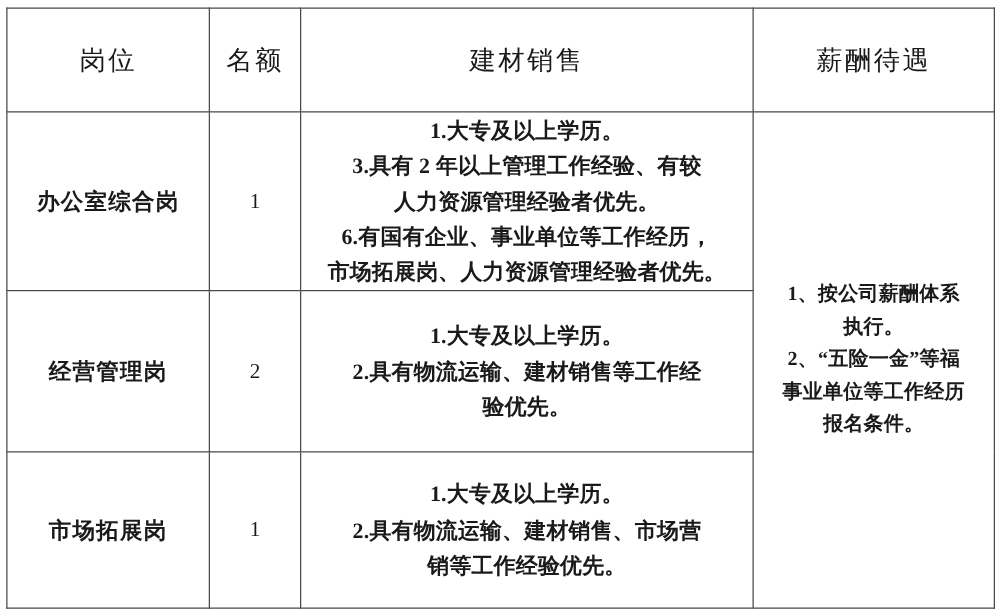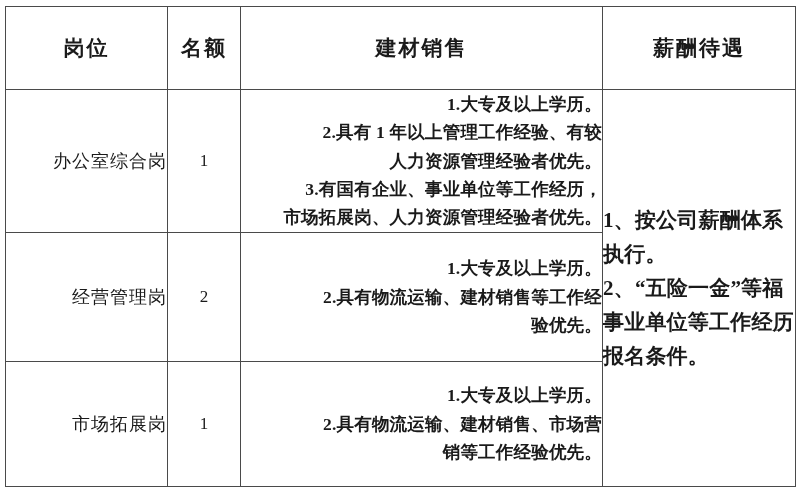--- a/index.html
+++ b/index.html
@@ -33,51 +33,51 @@
   }
   
   col.c-post { width: 162px; }
   col.c-quota { width: 73px; }
   col.c-cond  { width: 362px; }
   col.c-pay   { width: 193px; }
 
   .hdr-cell {
     height: 82px;
     text-align: center;
-    font-weight: bold;
+    font-weight: normal;
     font-size: 21px;
     letter-spacing: 2px;
     font-family: "Liberation Serif", "DejaVu Serif", serif;
   }
   .post-cell {
-    text-align: right;
+    text-align: center;
     font-size: 18px;
-    font-weight: normal;
+    font-weight: bold;
     letter-spacing: 1px;
     padding: 6px 4px;
   }
   .quota-cell {
     text-align: center;
     font-size: 17px;
     font-family: "Liberation Serif", "DejaVu Serif", serif;
   }
   .cond-cell {
     font-size: 17.5px;
     font-weight: bold;
     line-height: 1.62;
     padding: 10px 8px 10px 10px;
-    text-align: right;
+    text-align: center;
     letter-spacing: 0.2px;
   }
   .pay-cell {
-    font-size: 21px;
+    font-size: 16px;
     font-weight: bold;
     line-height: 1.62;
     padding: 10px 8px 10px 10px;
-    text-align: left;
+    text-align: center;
     vertical-align: middle;
     letter-spacing: 0.2px;
   }
   .row-1 td { height: 140px; }
   .row-2 td { height: 128px; }
   .row-3 td { height: 124px; }
   .line { display: block; }
 </style>
 </head>
 <body>
@@ -97,23 +97,23 @@
         <th class="hdr-cell">建材销售</th>
         <th class="hdr-cell">薪酬待遇</th>
       </tr>
     </thead>
     <tbody>
       <tr class="row-1">
         <td class="post-cell">办公室综合岗</td>
         <td class="quota-cell">1</td>
         <td class="cond-cell">
           <span class="line">1.大专及以上学历。</span>
-          <span class="line">2.具有 1 年以上管理工作经验、有较</span>
+          <span class="line">3.具有 2 年以上管理工作经验、有较</span>
           <span class="line">人力资源管理经验者优先。</span>
-          <span class="line">3.有国有企业、事业单位等工作经历，</span>
+          <span class="line">6.有国有企业、事业单位等工作经历，</span>
           <span class="line">市场拓展岗、人力资源管理经验者优先。</span>
         </td>
         <td class="pay-cell" rowspan="3">
           <span class="line">1、按公司薪酬体系</span>
           <span class="line">执行。</span>
           <span class="line">2、“五险一金”等福</span>
           <span class="line">事业单位等工作经历</span>
           <span class="line">报名条件。</span>
         </td>
       </tr>

